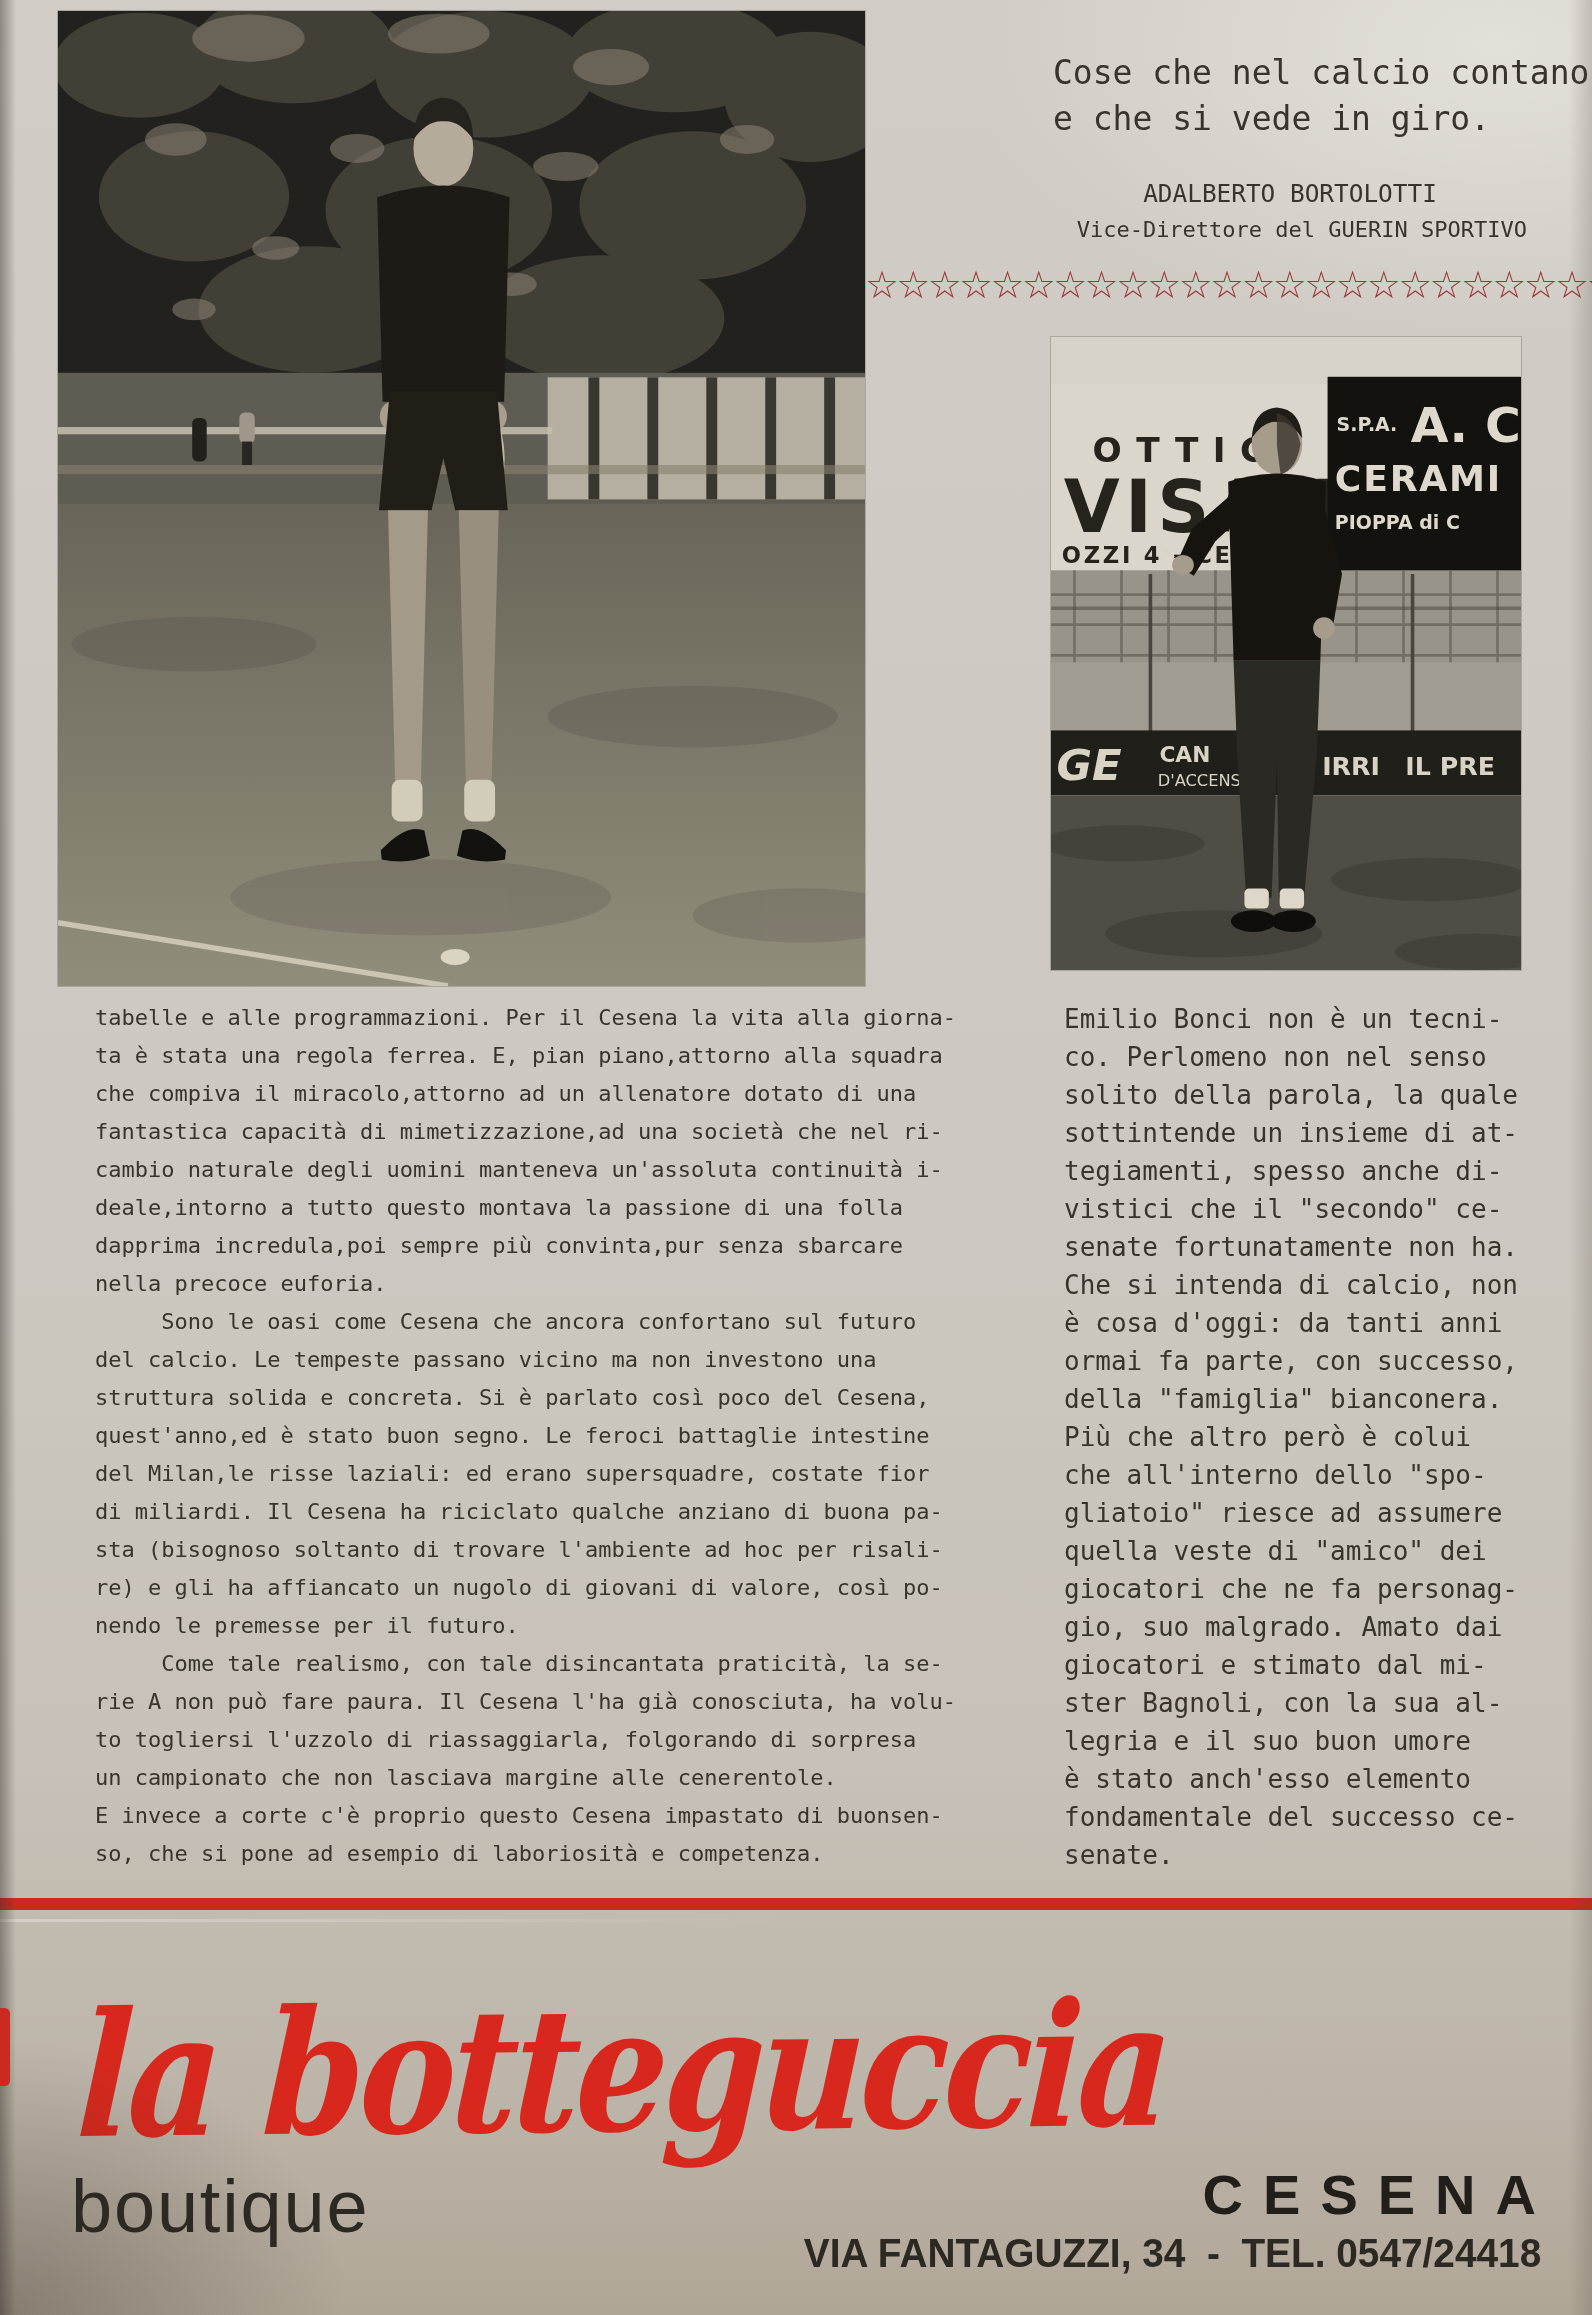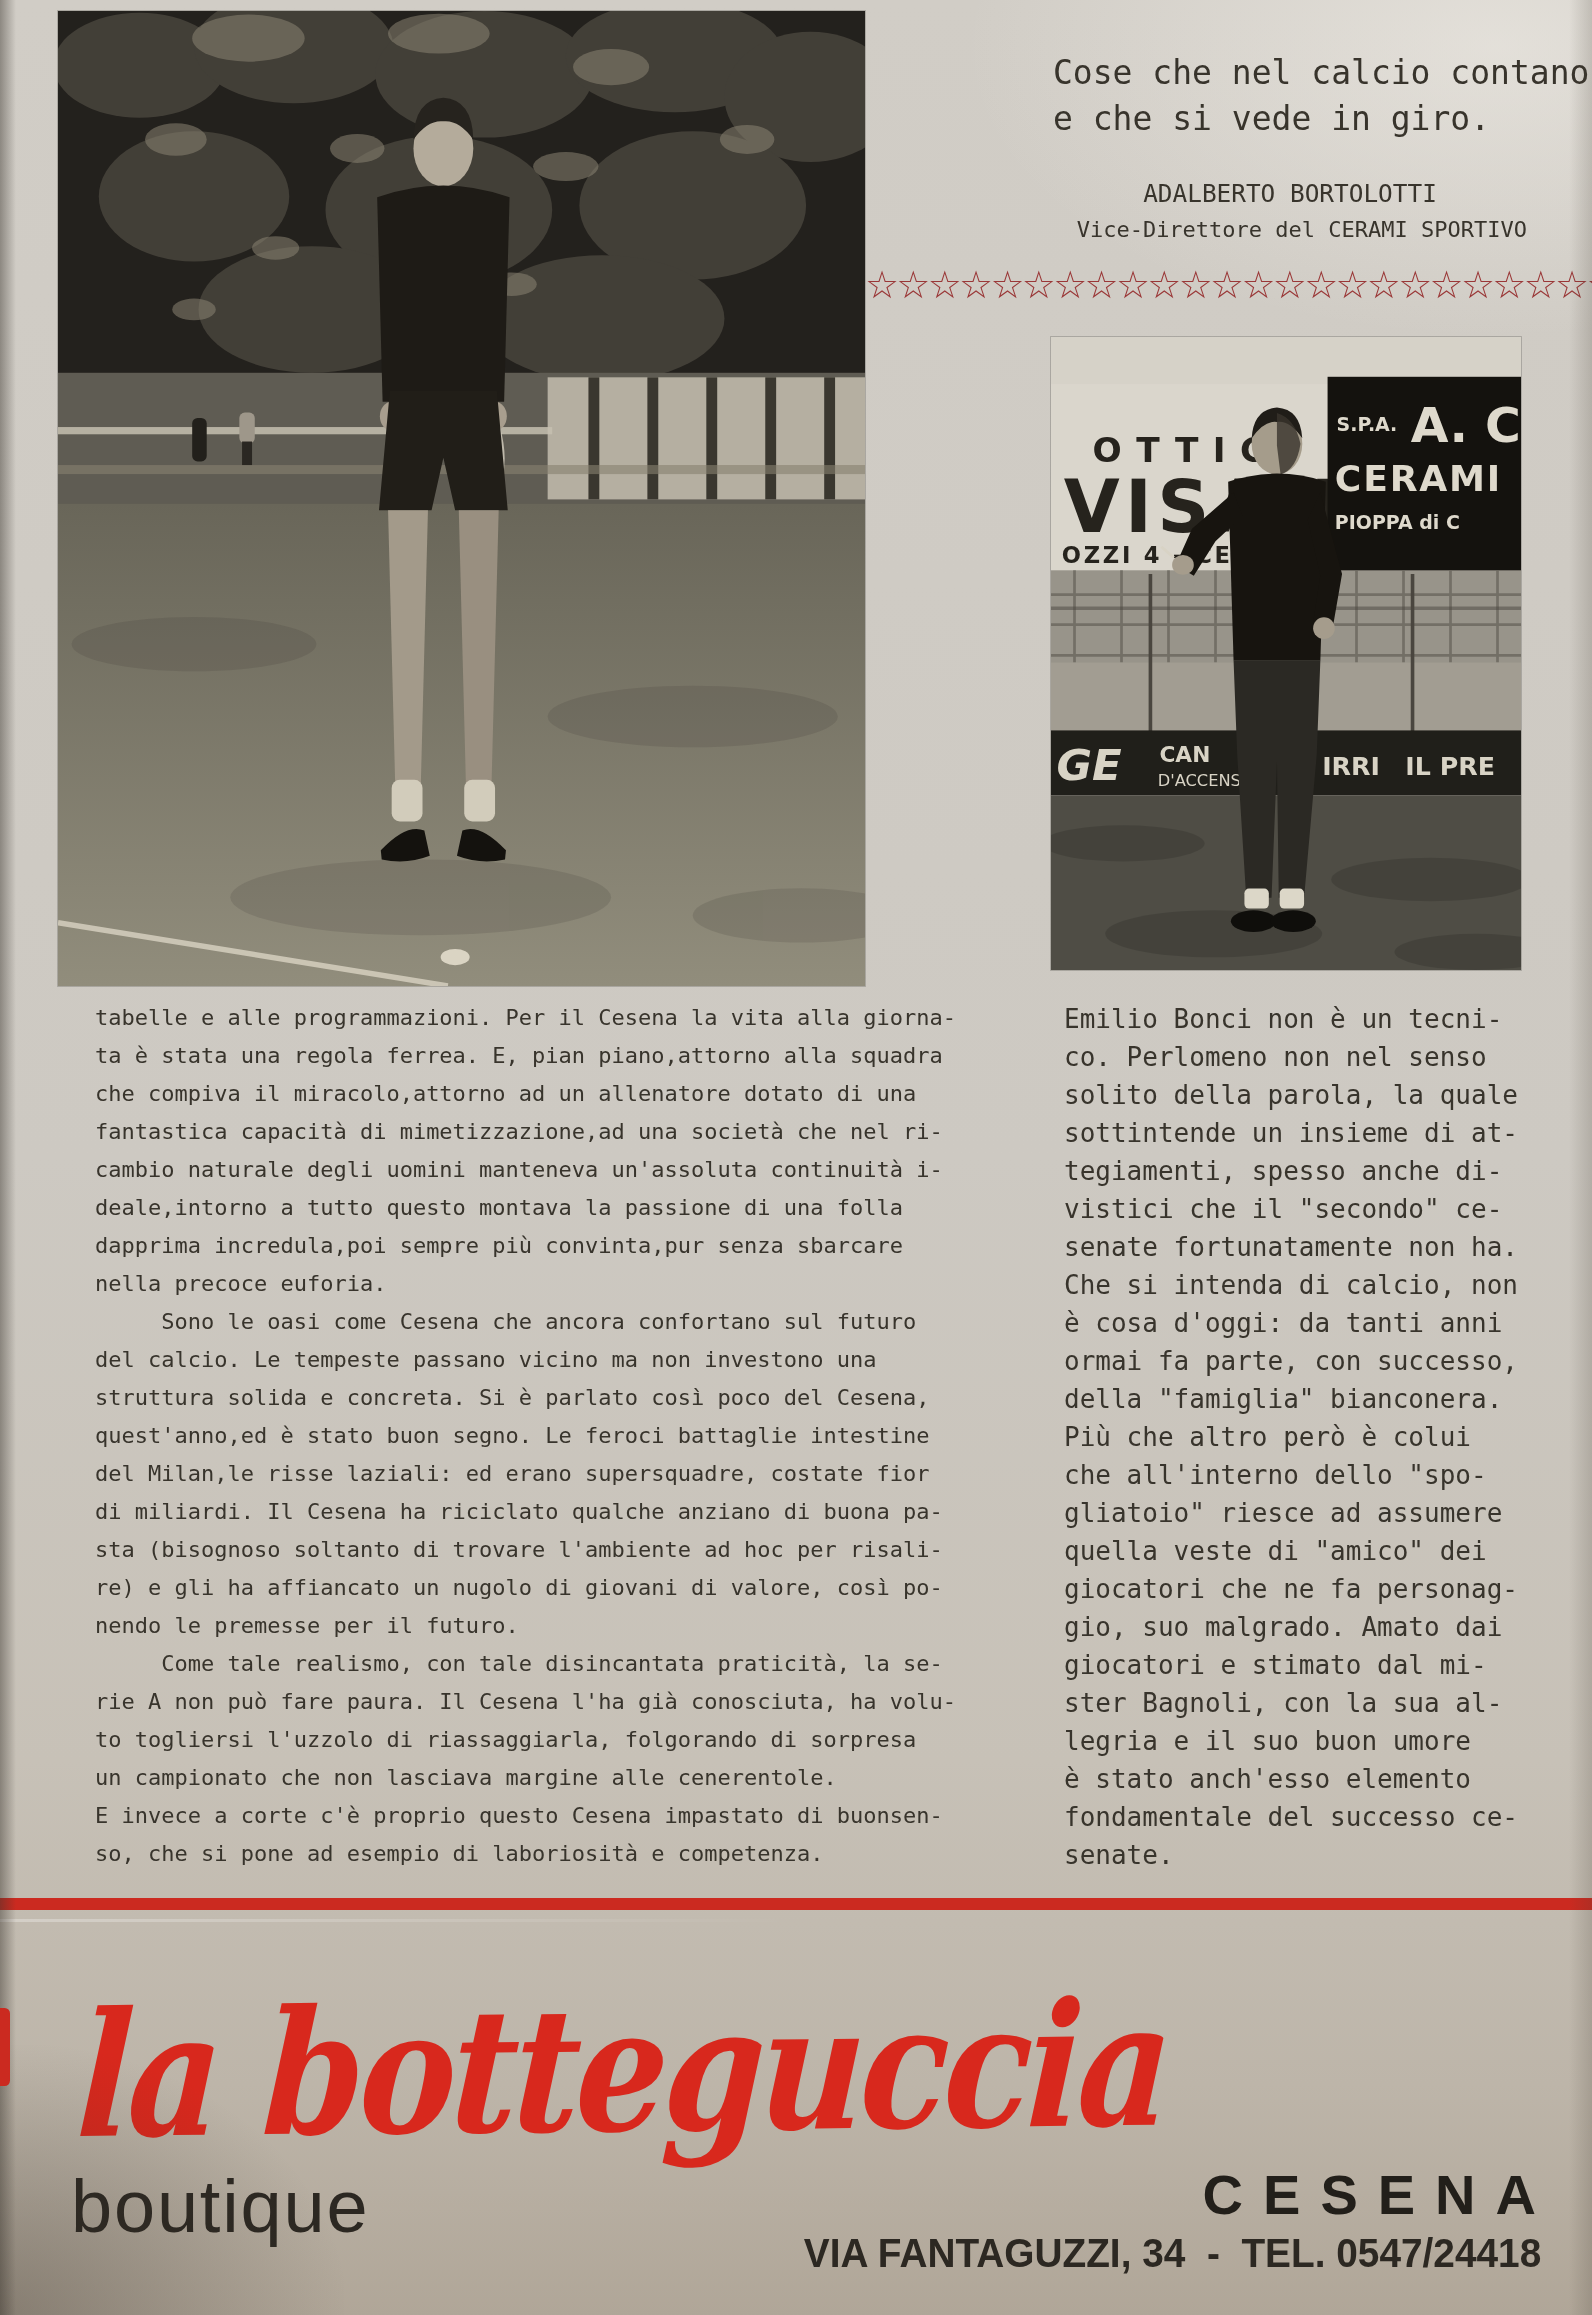--- a/index.html
+++ b/index.html
@@ -140,21 +140,21 @@
         <rect x="368" y="850" width="34" height="46" rx="9" fill="#d2ccbb"></rect>
         <rect x="448" y="850" width="34" height="46" rx="9" fill="#d2ccbb"></rect>
         <path d="M356 928 Q384 898 404 906 L410 934 Q384 944 357 938 Z" fill="#14120e"></path>
         <path d="M494 928 Q466 898 446 906 L440 934 Q466 944 493 938 Z" fill="#14120e"></path>
       </g>
     </svg>
   </div>
 
   <div class="quote ink"><div class="line">Cose che nel calcio contano anco-</div><div class="line">e che si vede in giro.</div></div>
   <div class="quote-author ink">ADALBERTO BORTOLOTTI</div>
-  <div class="quote-author-title ink">Vice-Direttore del CERAMI SPORTIVO</div>
+  <div class="quote-author-title ink">Vice-Direttore del GUERIN SPORTIVO</div>
 
   <div class="stars">☆☆☆☆☆☆☆☆☆☆☆☆☆☆☆☆☆☆☆☆☆☆☆☆☆</div>
 
   <div class="photo photo-right">
     <svg viewBox="0 0 520 700" preserveAspectRatio="none">
       <rect width="520" height="700" fill="#d6d2c8"></rect>
       <rect y="52" width="520" height="206" fill="#dad6cc"></rect>
       <g font-family="'DejaVu Sans', sans-serif" fill="#26231d">
         <text x="46" y="138" font-size="38" font-weight="bold" letter-spacing="16">OTTIC</text>
         <text x="14" y="216" font-size="80" font-weight="bold" letter-spacing="6">VISANI</text>

